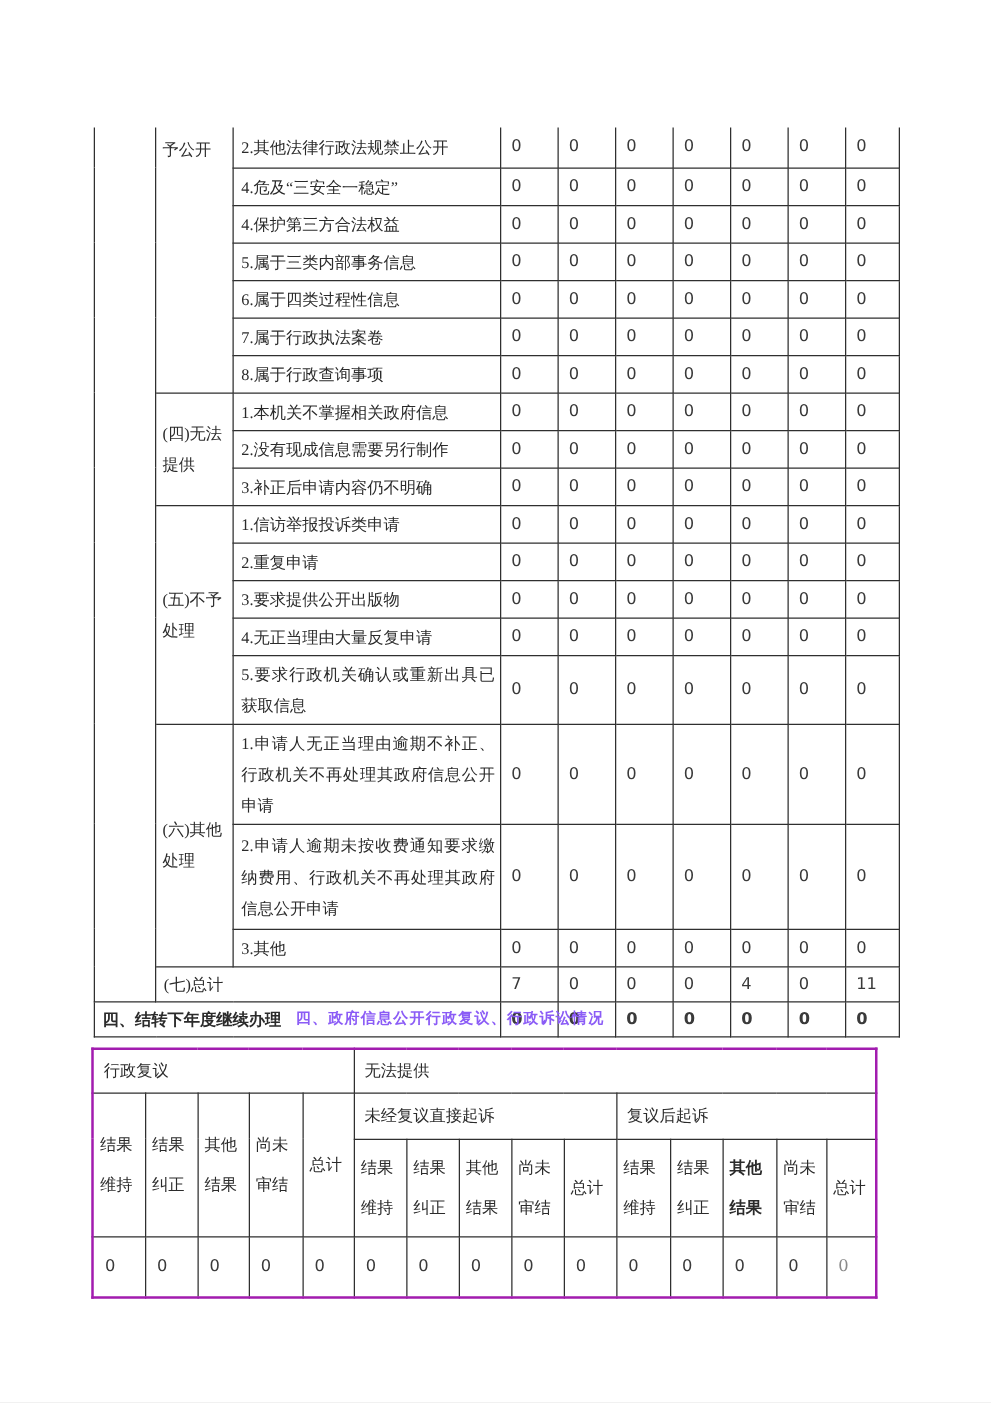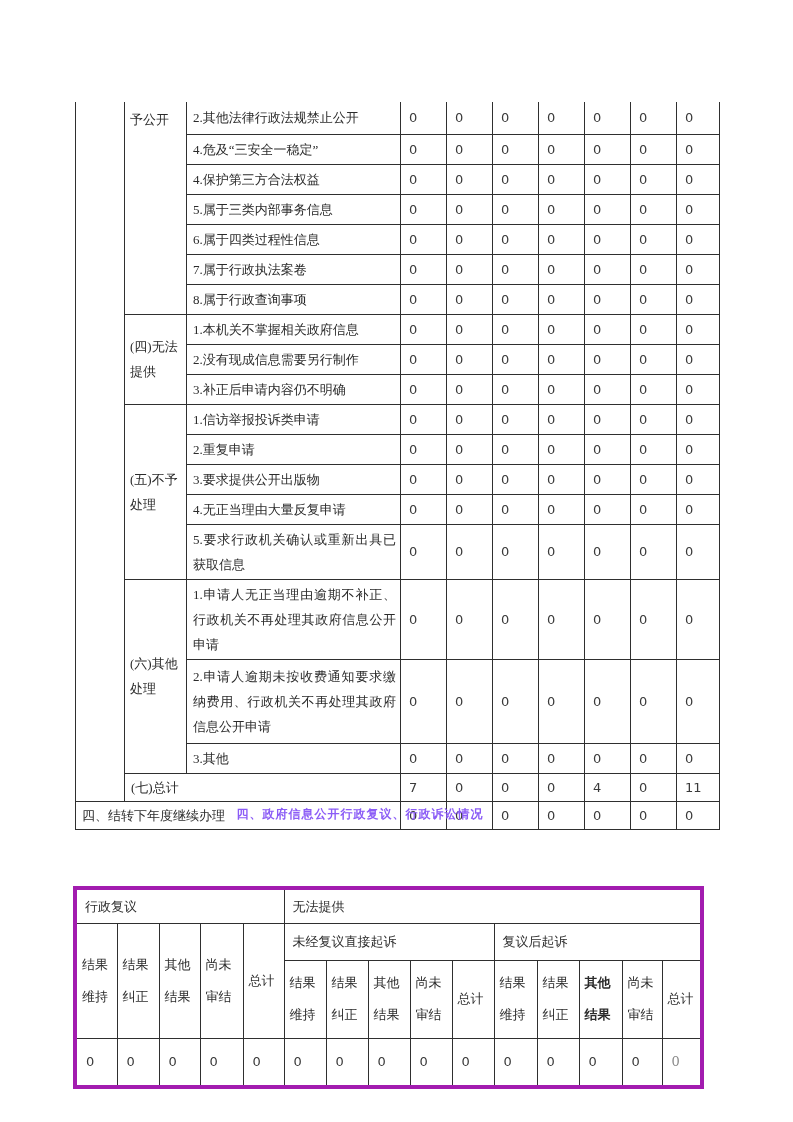--- a/index.html
+++ b/index.html
@@ -24,21 +24,21 @@
   #table1 .labelrow{padding-left:6px;text-align:left;}
 
   
   #heading{
     position:absolute;left:0;top:796px;width:720px;height:36px;
     text-align:center;font-family:"Liberation Sans","DejaVu Sans",sans-serif;
     font-weight:bold;font-size:12px;color:#8b5cf6;line-height:36px;letter-spacing:1px;
   }
 
   
-  #table2{position:absolute;left:73px;top:886px;width:629px;border:4px solid #a21caf;}
+  #table2{position:absolute;left:73px;top:838px;width:629px;border:2px solid #a21caf;}
   #table2 td{border:1px solid #2f2f2f;vertical-align:middle;line-height:25px;}
   #table2 .bigcell{padding-left:8px;text-align:left;}
   #table2 .subcell{padding-left:8px;text-align:left;}
   #table2 .hcell{padding:2px 2px 2px 5px;text-align:left;line-height:32px;}
   #table2 .hbold{font-weight:bold;}
   #table2 .val{padding-left:9px;text-align:left;font-family:"DejaVu Sans","Liberation Sans",sans-serif;font-size:13px;color:#3a3a3a;}
   #table2 .serifmuted{font-family:"DejaVu Serif","Liberation Serif",serif;color:#8a8a8a;}
 </style>
 </head>
 <body>
@@ -247,21 +247,21 @@
         <tr style="height: 28px; margin-top: 44px;">
           <td class="labelrow" colspan="2">(七)总计</td>
           <td class="val">7</td>
           <td class="val">0</td>
           <td class="val">0</td>
           <td class="val">0</td>
           <td class="val">4</td>
           <td class="val">0</td>
           <td class="val">11</td>
         </tr>
-        <tr style="height: 25px;">
+        <tr style="height: 25px; font-weight: bold;">
           <td class="labelrow" colspan="3">四、结转下年度继续办理</td>
           <td class="val">0</td>
           <td class="val">0</td>
           <td class="val">0</td>
           <td class="val">0</td>
           <td class="val">0</td>
           <td class="val">0</td>
           <td class="val">0</td>
         </tr>
       </tbody>

